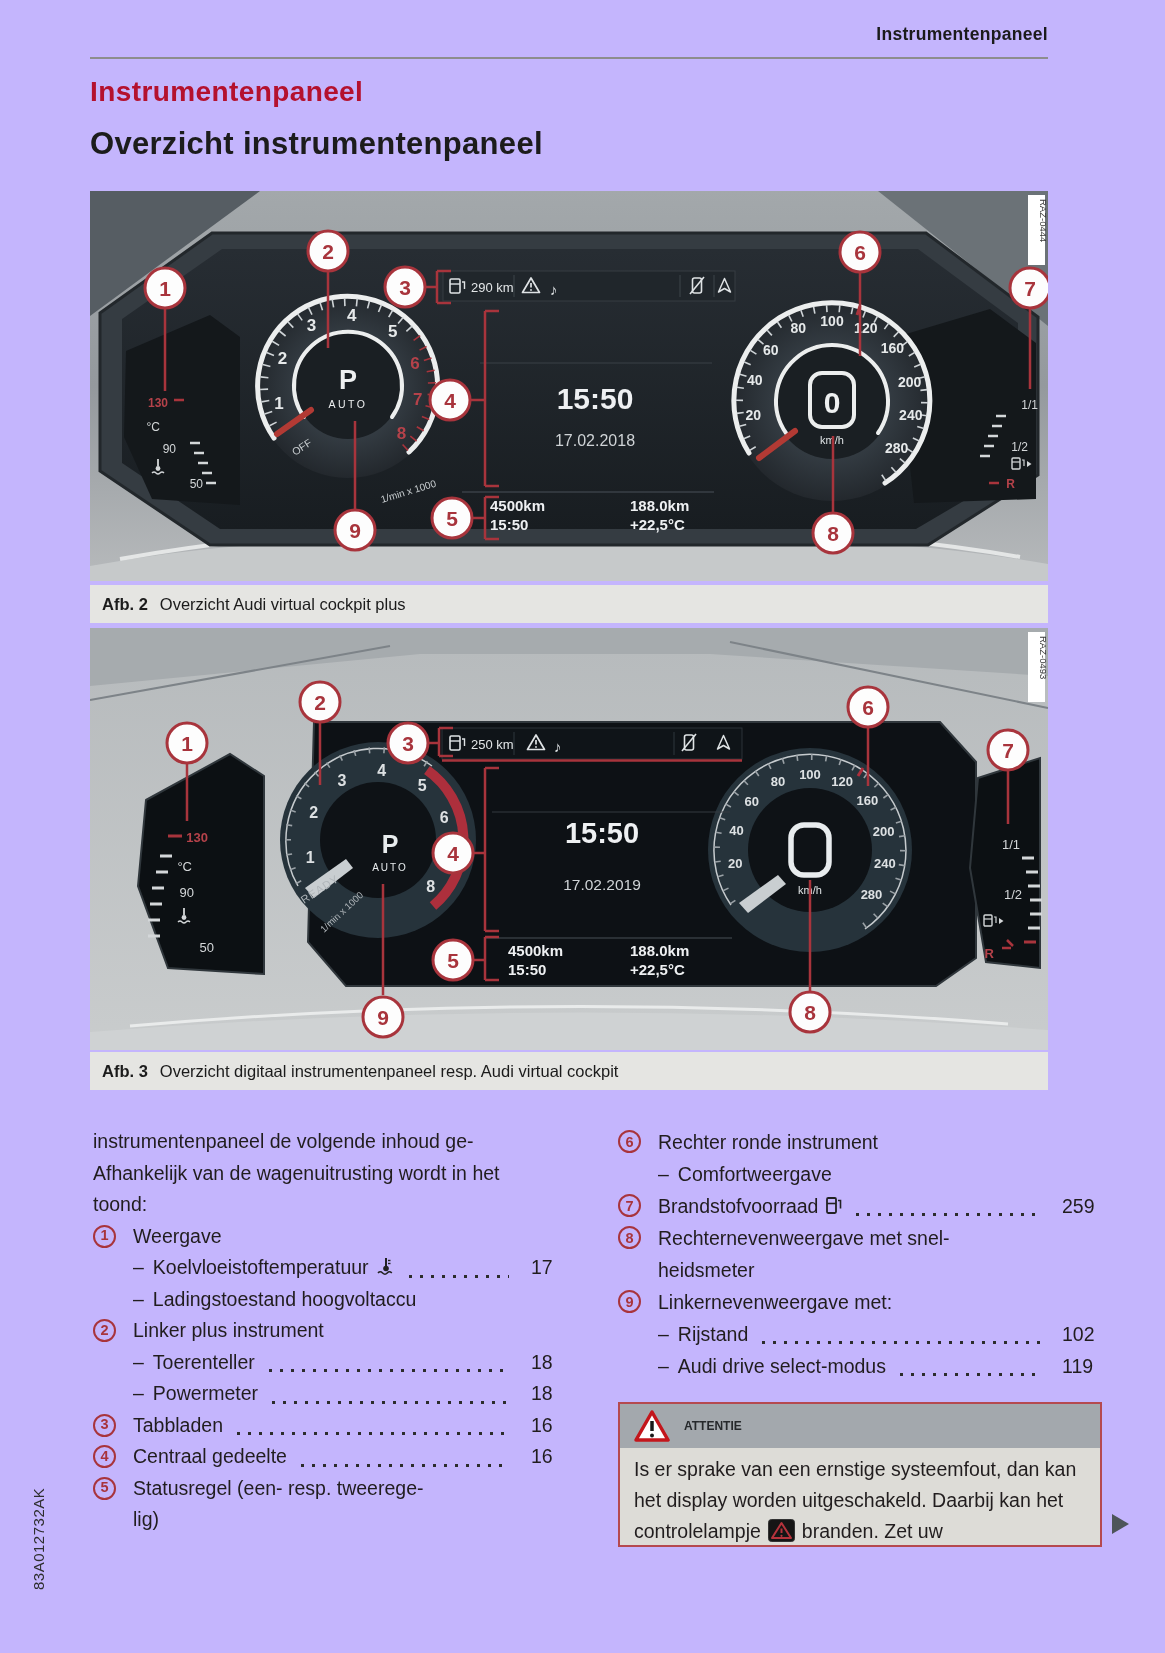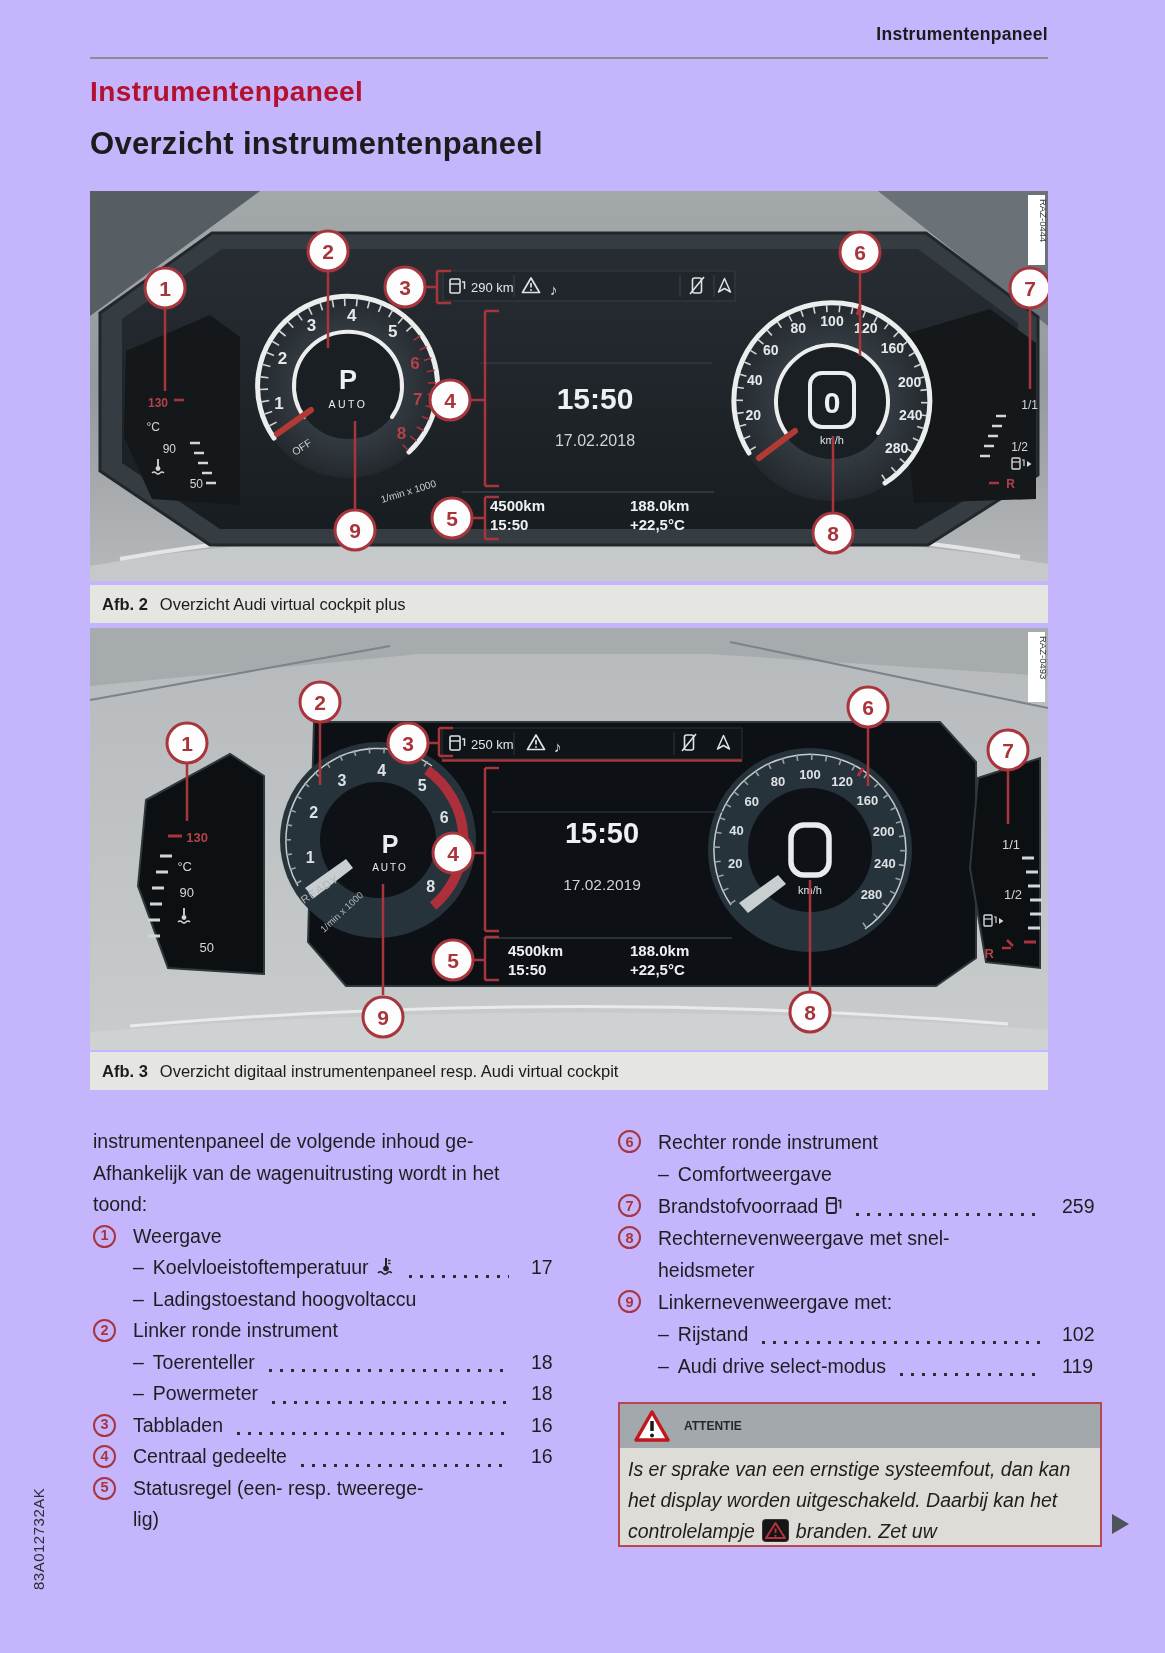--- a/index.html
+++ b/index.html
@@ -40,21 +40,21 @@
   .dots{flex:1;height:5px;margin:0 22px 5px 10px;align-self:flex-end;
         background-image:radial-gradient(circle,#2c2c2c 1.7px,transparent 2px);
         background-size:11px 5px;background-repeat:repeat-x;background-position:left bottom;}
   .pg{min-width:34px;text-align:left;}
   .inline-ic{flex:0 0 auto;margin-left:8px;position:relative;top:2px;}
 
   .warn{position:absolute;left:618px;top:1402px;width:484px;height:145px;box-sizing:border-box;
         border:2px solid #b5494f;background:#dddcd7;}
   .warn-h{height:44px;background:#a3a8ad;display:flex;align-items:center;gap:14px;
           padding:0 14px;font-size:12px;font-weight:bold;color:#26292c;}
-  .warn-b{padding:6px 8px 10px;font-size:19.5px;line-height:31px;color:#211d1e;font-style:italic;}
+  .warn-b{padding:6px 14px 10px;font-size:19.5px;line-height:31px;color:#211d1e;}
   .warn-ic{vertical-align:-4px;margin:0 7px;}
 
   .cont-arrow{position:absolute;left:1112px;top:1514px;width:0;height:0;
               border-left:17px solid #4e555a;border-top:10px solid transparent;border-bottom:10px solid transparent;}
   .pagenum{position:absolute;left:1038px;top:1660px;font-size:21px;font-weight:bold;letter-spacing:1.5px;color:#1b1b1b;}
   .sidecode{position:absolute;left:30px;top:1445px;height:145px;writing-mode:vertical-rl;
             transform:rotate(180deg);font-size:15px;color:#2e2e2e;letter-spacing:.5px;}
 </style>
 </head>
 <body>
@@ -600,21 +600,21 @@
         </div>
       </div>
     </div>
 
     <div class="item">
       <div class="cnum-col">
           <span class="cnum">2</span>
         </div>
       <div class="itxt">
         <div class="entry">
-            <span>Linker ronde instrument</span>
+            <span>Linker plus instrument</span>
           </div>
         <div class="entry">
           <span class="dash">–</span>
           <span>Toerenteller</span>
           <span class="dots"></span>
           <span class="pg">18</span>
         </div>
         <div class="entry">
           <span class="dash">–</span>
           <span>Powermeter</span>

